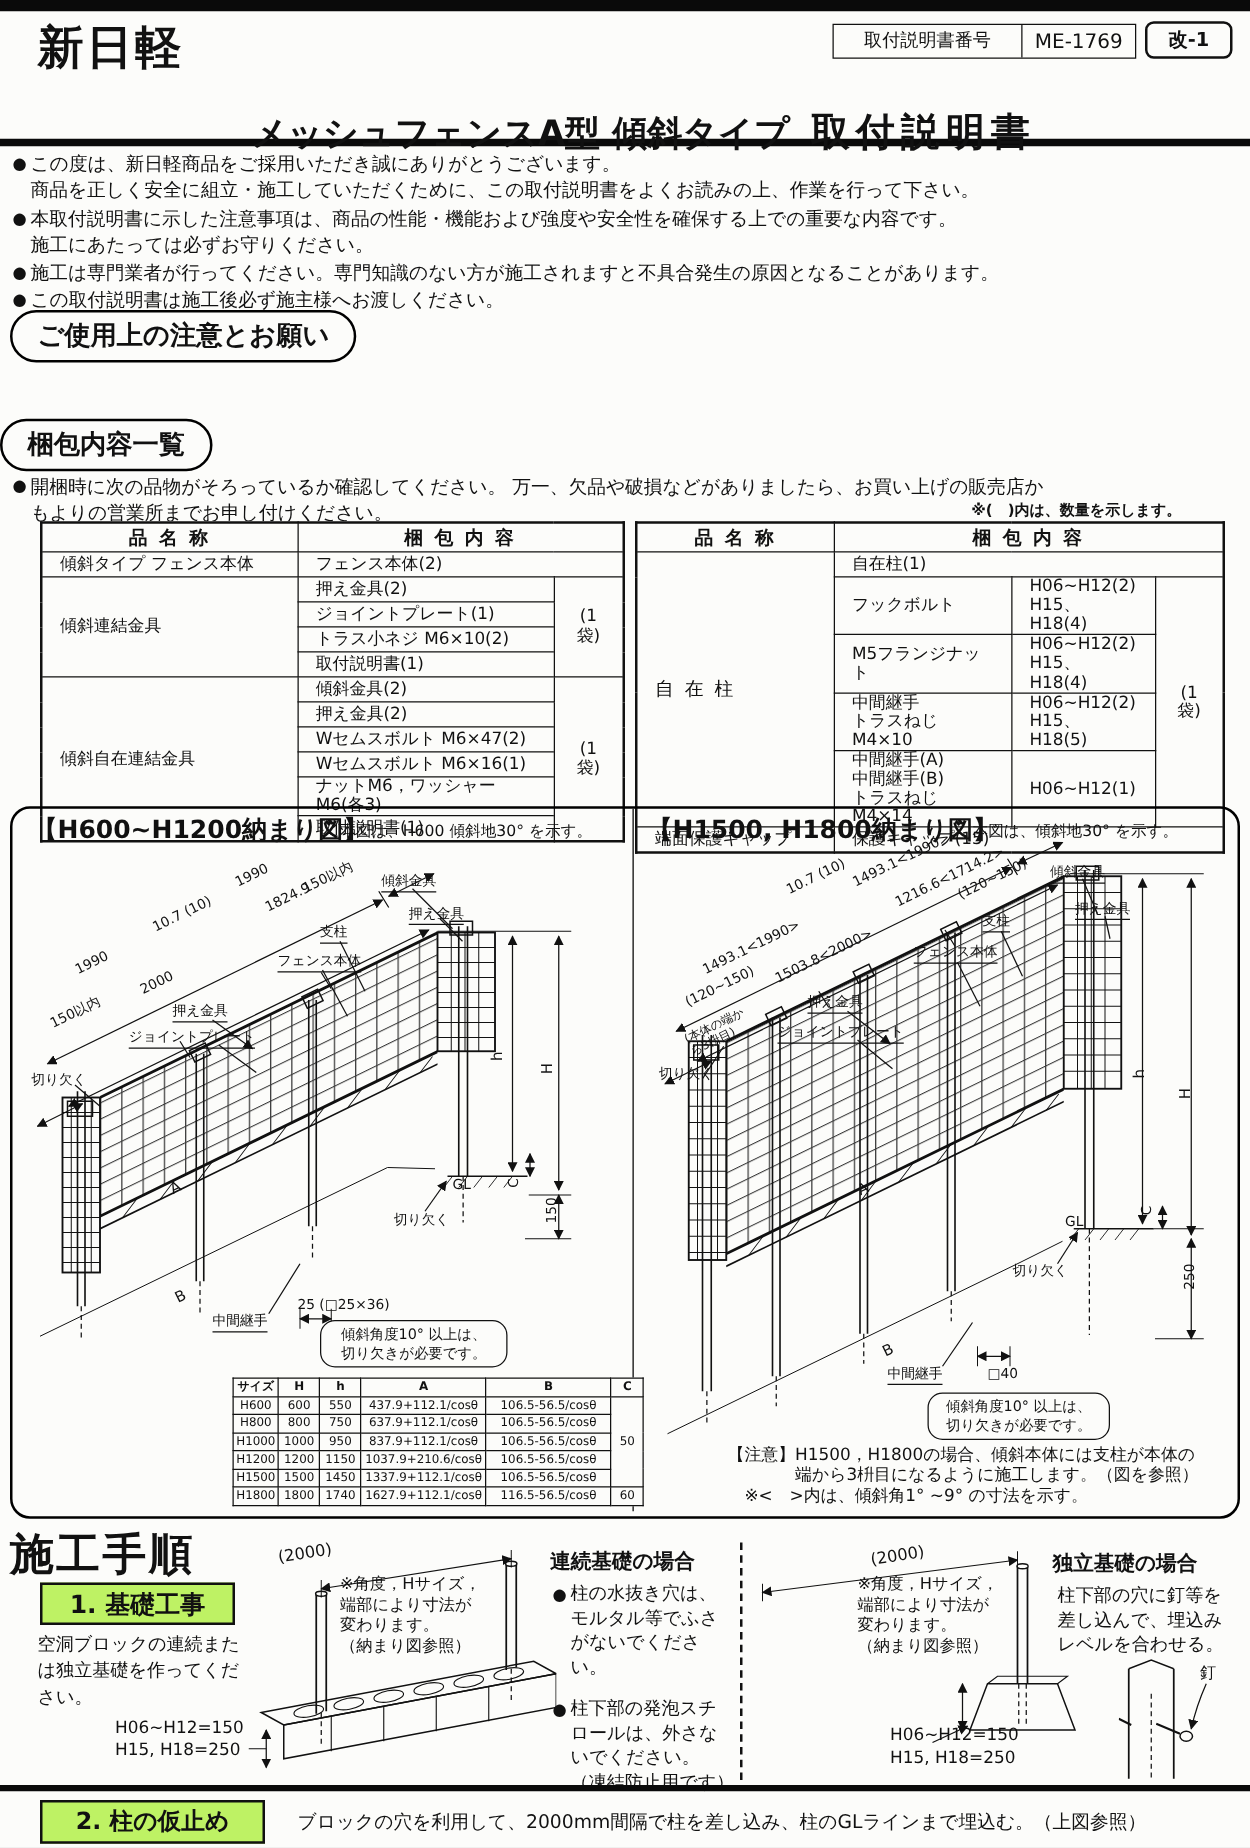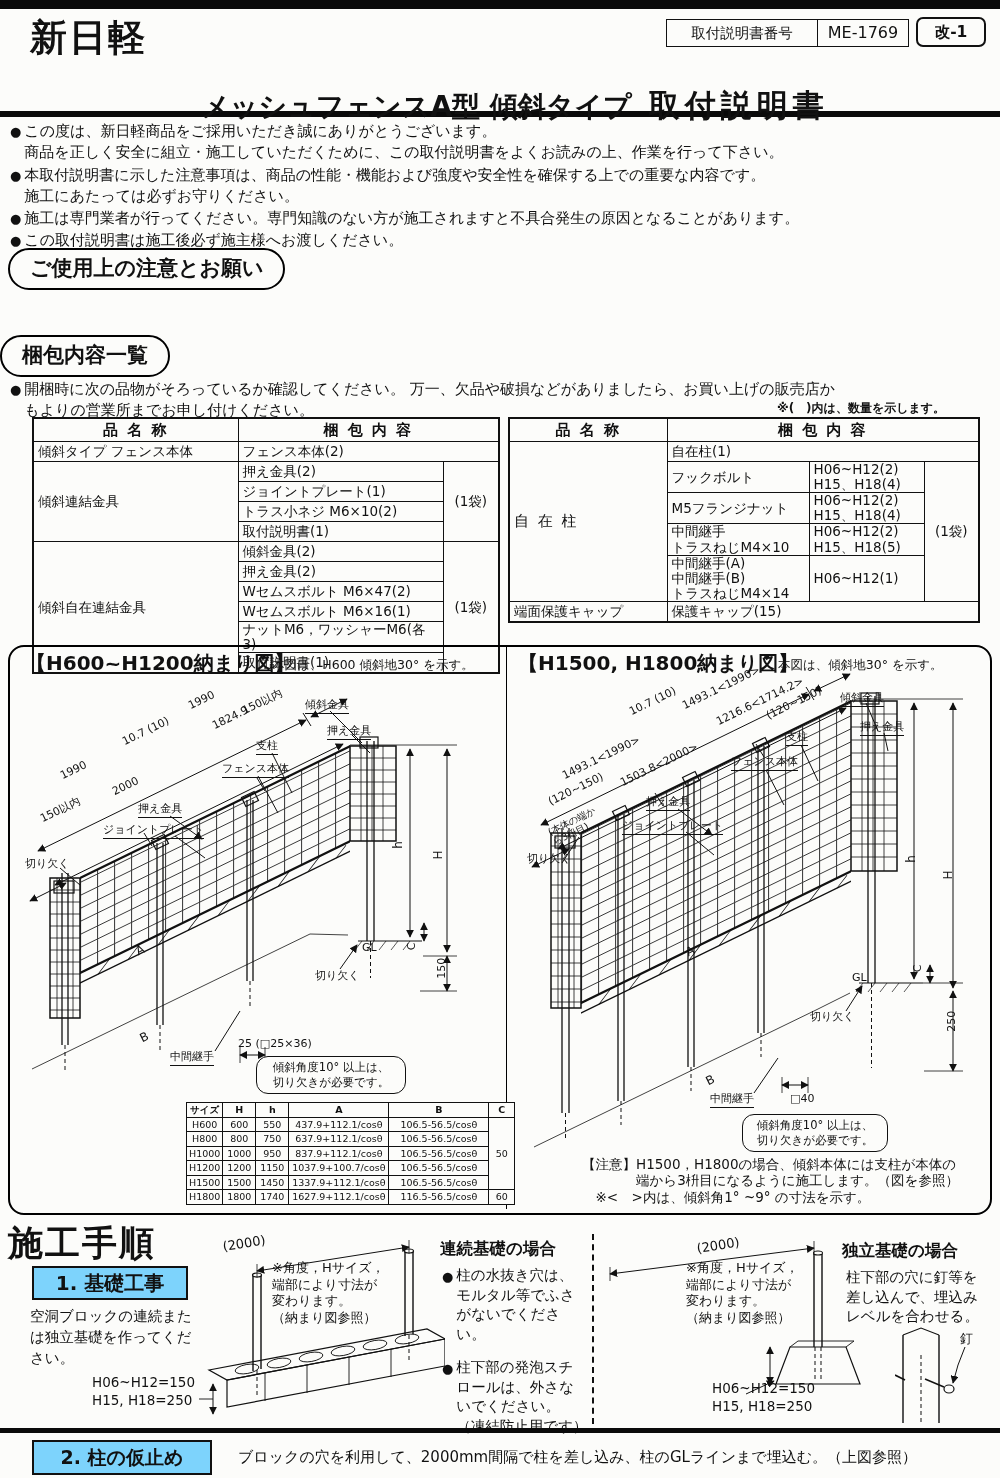--- a/index.html
+++ b/index.html
@@ -14,33 +14,33 @@
   .ul{border-bottom:1.2px solid #111;padding-bottom:1px;}
   .pre{white-space:pre-line;}
   .b-row{display:flex;align-items:flex-start;margin:0 0 1px 0;}
   .b-row::before{content:"●";font-size:13px;margin:2px 3px 0 0;}
   .pill{position:absolute;border:2.5px solid #000;border-radius:24px;padding:4px 20px 6px 20px;
         font-size:21px;font-weight:bold;background:#fcfcfa;}
   .dimline{stroke:#111;stroke-width:1;fill:none;}
   .thin{stroke:#111;stroke-width:.8;fill:none;}
   .ldr{stroke:#111;stroke-width:1;fill:none;}
   table.pkg{border-collapse:collapse;position:absolute;table-layout:fixed;background:#fcfcfa;}
-  table.pkg th,table.pkg td{border:1.3px solid #111;font-size:13.5px;padding:0 4px;
+  table.pkg th,table.pkg td{border:1.3px solid #111;font-size:13.5px;padding:0 14px;
         line-height:1.12;font-weight:normal;vertical-align:middle;}
   table.pkg th{font-weight:bold;text-align:center;letter-spacing:2px;font-size:15px;height:22px;}
   table.pkg td{height:19px;}
   table.pkg{border:2px solid #111;}
   td.ctr{text-align:center;}
   table.size{border-collapse:collapse;position:absolute;border:1.6px solid #111;background:#fcfcfa;}
   table.size th,table.size td{border:1px solid #111;font-size:9.5px;padding:0 2px;height:13.5px;
         text-align:center;font-weight:bold;line-height:1;}
   table.size td{font-weight:normal;}
   .note-box{position:absolute;border:1.6px solid #111;border-radius:12px;text-align:center;
         font-size:11.5px;line-height:1.3;white-space:pre-line;padding:3px 5px;background:#fcfcfa;}
-  .stepbox{position:absolute;border:2px solid #111;text-align:center;font-weight:bold;background:#7dd3fc;}
+  .stepbox{position:absolute;border:2px solid #111;text-align:center;font-weight:bold;background:#bef264;}
 </style>
 </head>
 <body>
 
 <div id="page">
 
   <div class="bar" style="left:0;top:0;width:1000px;height:9px"></div>
   <div class="bar" style="left:0;top:111px;width:1000px;height:6px"></div>
 
   <div class="abs" style="left:30px;top:13px;font-size:37px;font-weight:bold;letter-spacing:2px">新日軽</div>
@@ -324,21 +324,21 @@
       <td>H1000</td>
           <td>1000</td>
       <td>950</td>
           <td>837.9+112.1/cosθ</td>
       <td>106.5-56.5/cosθ</td>
     </tr>
     <tr>
       <td>H1200</td>
           <td>1200</td>
       <td>1150</td>
-          <td>1037.9+100.7/cosθ</td>
+          <td>1037.9+210.6/cosθ</td>
       <td>106.5-56.5/cosθ</td>
     </tr>
     <tr>
       <td>H1500</td>
           <td>1500</td>
       <td>1450</td>
           <td>1337.9+112.1/cosθ</td>
       <td>106.5-56.5/cosθ</td>
     </tr>
     <tr>

